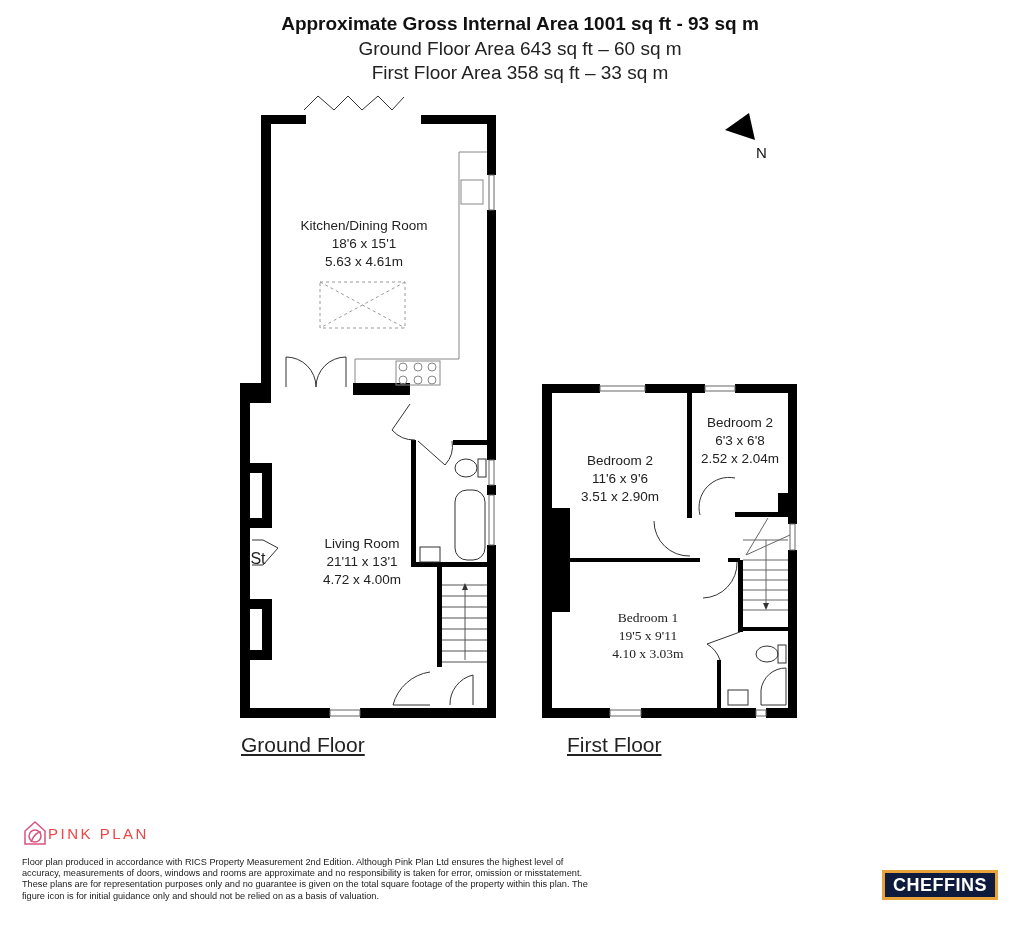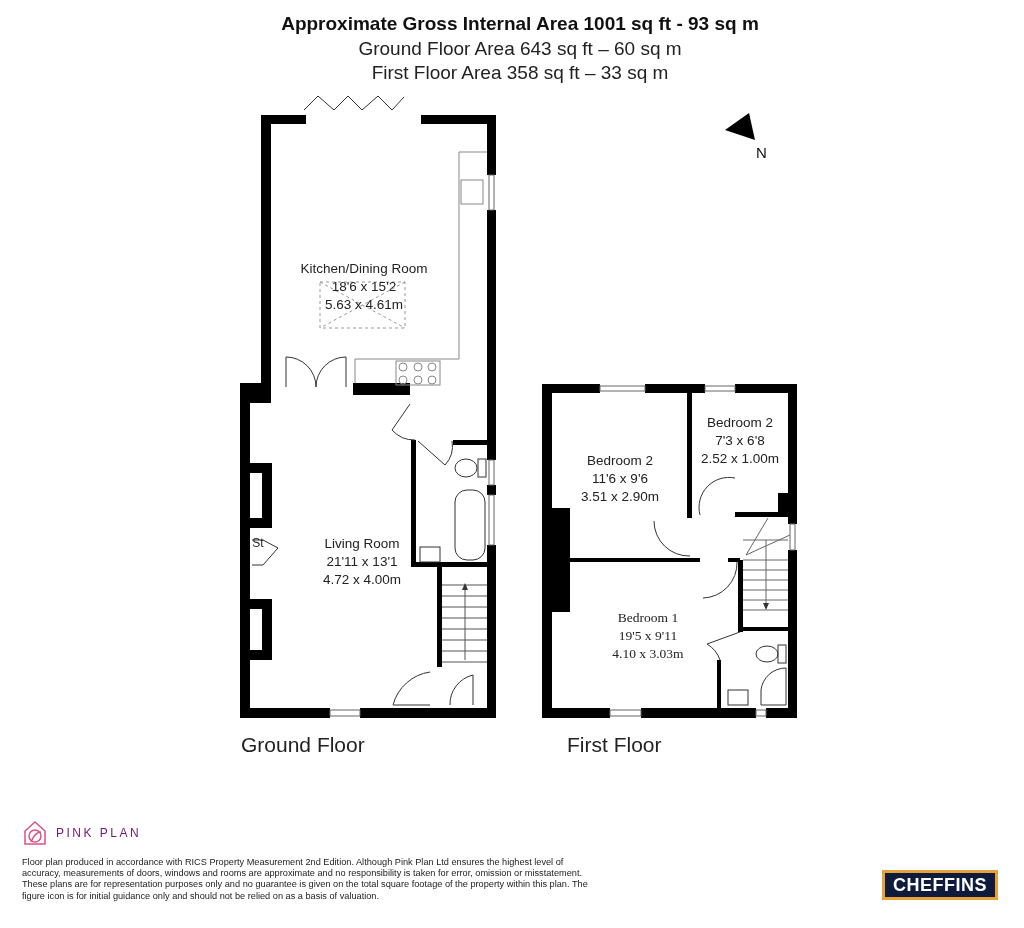--- a/index.html
+++ b/index.html
@@ -4,23 +4,23 @@
   <style>
     html, body { margin:0; padding:0; background:#ffffff; }
     body { width:1024px; height:928px; position:relative; overflow:hidden; font-family:"Liberation Sans", sans-serif; color:#1a1a1a; }
     .hdr { position:absolute; left:0; width:1040px; text-align:center; }
     .hdr-title { top:13px; font-size:19px; font-weight:bold; color:#111; }
     .hdr-sub { font-size:19px; color:#222; }
     .hdr-sub1 { top:38px; }
     .hdr-sub2 { top:62px; }
     svg.plan { position:absolute; left:0; top:0; }
     .room-label { position:absolute; text-align:center; font-size:13.5px; line-height:18px; color:#222; transform:translateX(-50%); white-space:nowrap; }
-    .floor-label { position:absolute; font-size:21px; color:#222; }
+    .floor-label { position:absolute; font-size:21px; color:#222;text-decoration:underline; }
     .pink-logo { position:absolute; left:22px; top:820px; display:flex; align-items:center; }
-    .pink-text { color:#701a75; font-size:12px; letter-spacing:2.5px; margin-left:8px; }
+    .pink-text { color:#ef4444; font-size:15px; letter-spacing:2.5px; margin-left:0; }
     .disclaimer { position:absolute; left:22px; top:857px; width:570px; font-size:9.2px; line-height:11.2px; color:#222; }
     .cheffins { position:absolute; left:882px; top:870px; width:116px; height:30px; background:#0f1b3d; border:3px solid #e8a23a; box-sizing:border-box; color:#fff; font-weight:bold; font-size:18px; text-align:center; line-height:24px; letter-spacing:0.5px; }
     .n-label { position:absolute; left:756px; top:144px; font-size:15px; color:#111; }
   </style>
 </head>
 <body>
 
 <div class="hdr hdr-title">Approximate Gross Internal Area 1001 sq ft - 93 sq m</div>
 <div class="hdr hdr-sub hdr-sub1">Ground Floor Area 643 sq ft – 60 sq m</div>
 <div class="hdr hdr-sub hdr-sub2">First Floor Area 358 sq ft – 33 sq m</div>
@@ -170,41 +170,41 @@
     <line x1="746" y1="555" x2="790" y2="535"></line>
     <line x1="766" y1="540" x2="766" y2="605"></line>
   </g>
   <polygon points="763,603 769,603 766,610" fill="#333"></polygon>
 
   <polygon points="749,113 725,130 755,140" fill="#000"></polygon>
 </svg>
 
 <div class="n-label">N</div>
 
-<div class="room-label" style="left:364px; top:217px;margin-top:43px;">
+<div class="room-label" style="left:364px; top:217px;">
   <div>Kitchen/Dining Room</div>
-  <div>18'6 x 15'2</div>
+  <div>18'6 x 15'1</div>
   <div>5.63 x 4.61m</div>
 </div>
 <div class="room-label" style="left:362px; top:535px;">
   <div>Living Room</div>
   <div>21'11 x 13'1</div>
   <div>4.72 x 4.00m</div>
 </div>
-<div class="room-label" style="left:258px; top:534px; font-size:12px;">St</div>
+<div class="room-label" style="left:258px; top:550px; font-size:16px;">St</div>
 
 <div class="room-label" style="left:620px; top:452px;">
   <div>Bedroom 2</div>
   <div>11'6 x 9'6</div>
   <div>3.51 x 2.90m</div>
 </div>
 <div class="room-label" style="left:740px; top:414px;">
   <div>Bedroom 2</div>
-  <div>7'3 x 6'8</div>
-  <div>2.52 x 1.00m</div>
+  <div>6'3 x 6'8</div>
+  <div>2.52 x 2.04m</div>
 </div>
 <div class="room-label" style="left:648px; top:609px;font-family:Liberation Serif, serif;">
   <div>Bedroom 1</div>
   <div>19'5 x 9'11</div>
   <div>4.10 x 3.03m</div>
 </div>
 
 <div class="floor-label" style="left:241px; top:733px;">Ground Floor</div>
 <div class="floor-label" style="left:567px; top:733px;">First Floor</div>
 

